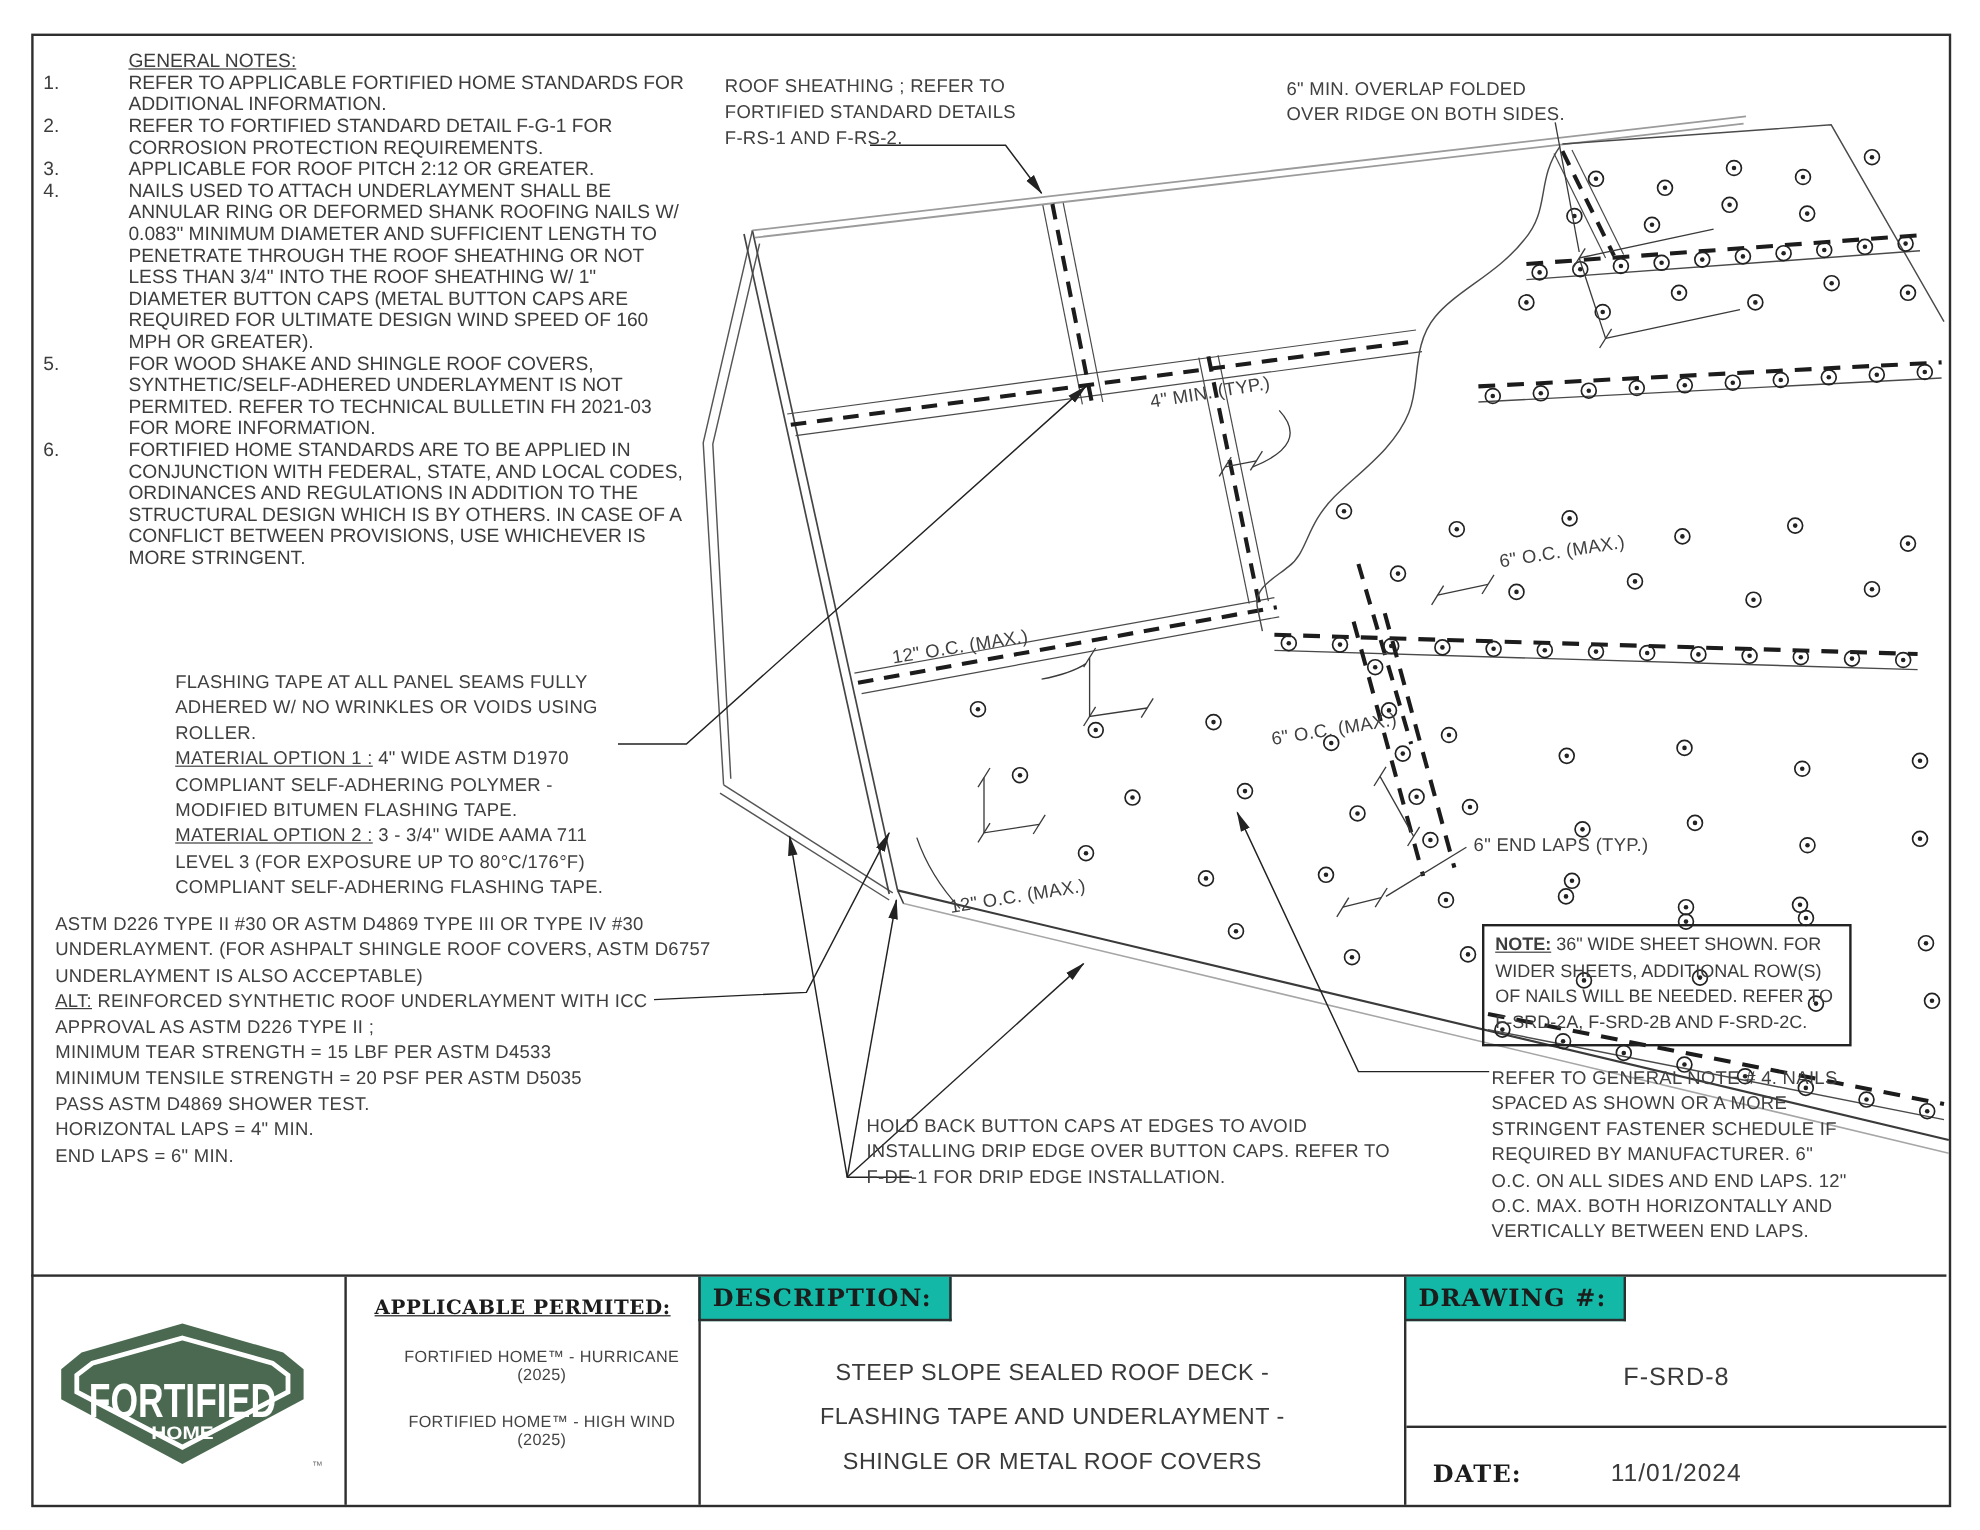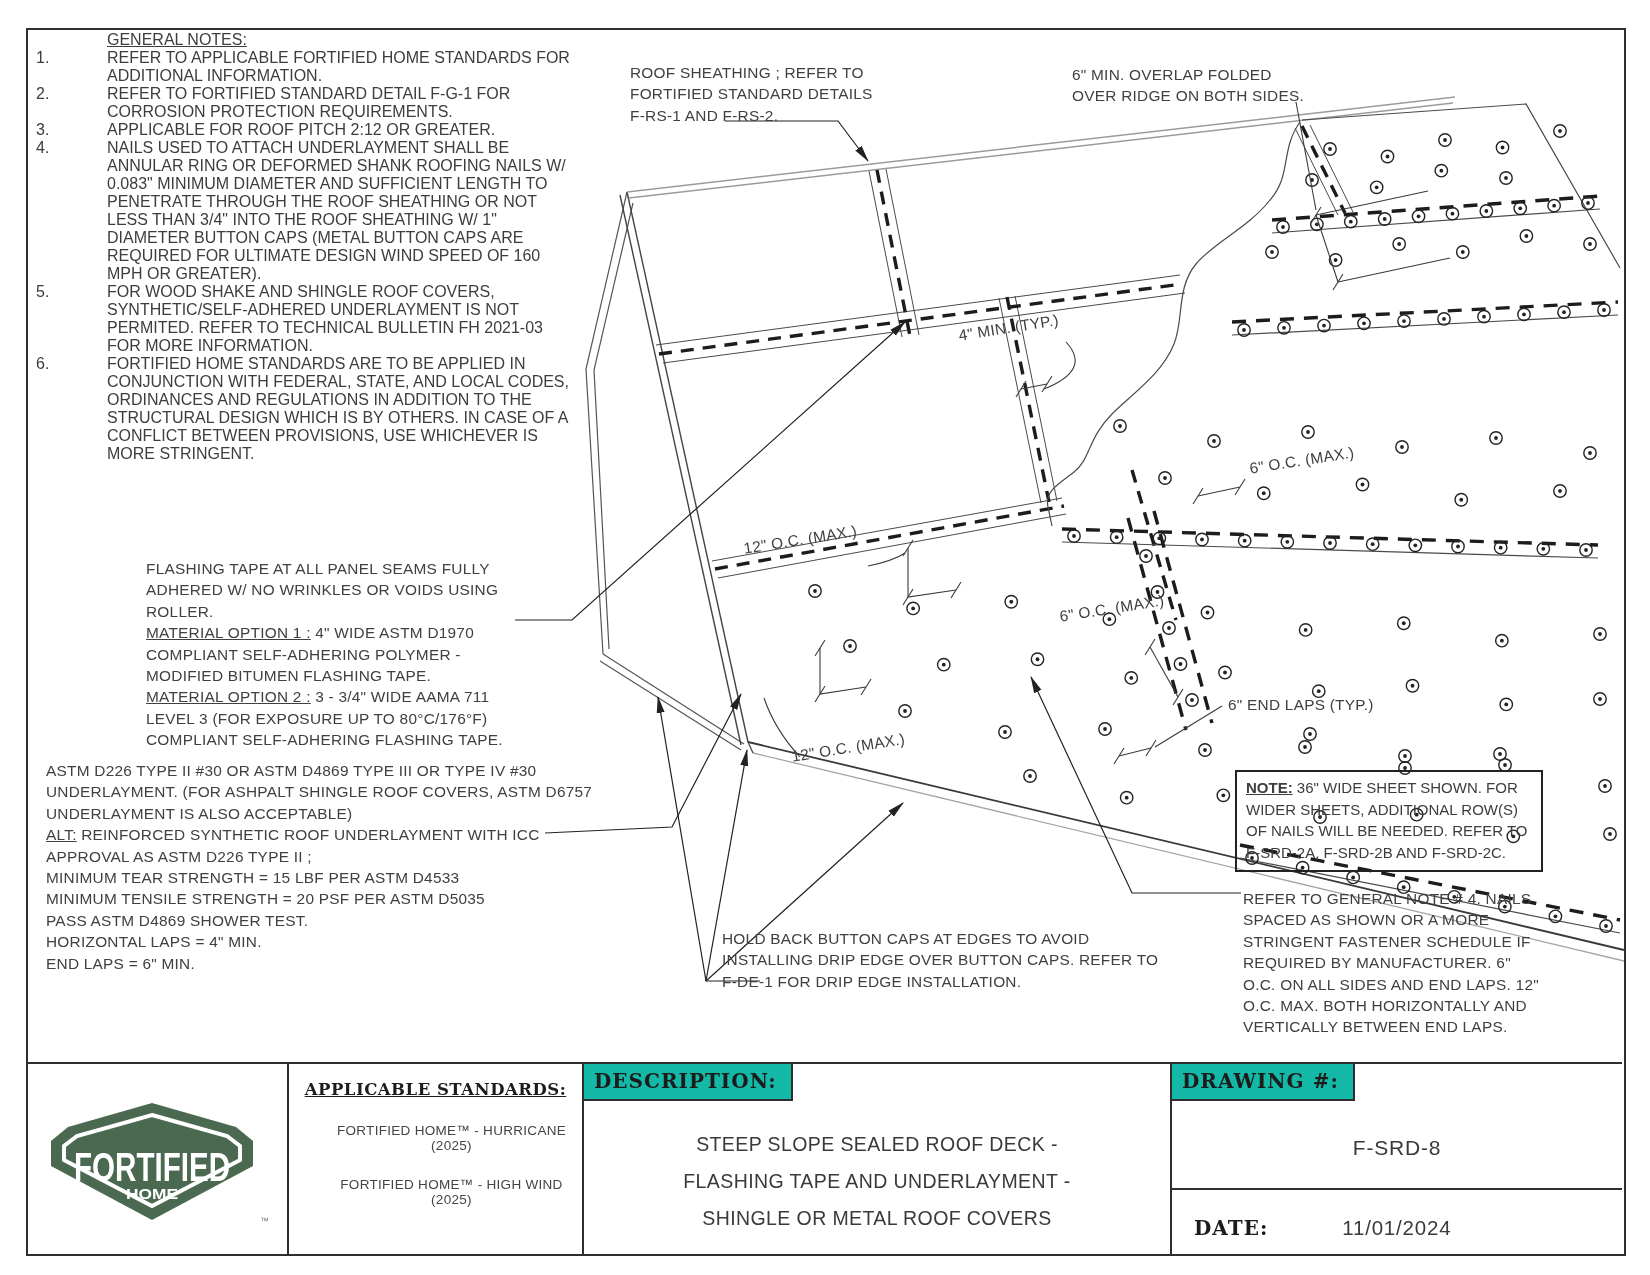--- a/index.html
+++ b/index.html
@@ -7,21 +7,21 @@
     position:relative;width:1650px;height:1275px;background:#fff;overflow:hidden;
     font-family:"Liberation Sans",sans-serif;color:#3d3d3d;
   }
   .border{position:absolute;left:26px;top:28px;width:1596px;height:1224px;border:2px solid #2e2e2e;}
   svg.draw{position:absolute;left:0;top:0;width:1650px;height:1275px;}
   .txt{position:absolute;font-size:15.4px;line-height:21.4px;letter-spacing:.25px;color:#404040;}
   .preline{white-space:pre-line;}
   .u{text-decoration:underline;}
   .rot{transform:rotate(-9deg);transform-origin:left top;white-space:nowrap;}
   
-  .notes{position:absolute;left:36px;top:31px;width:545px;}
+  .notes{position:absolute;left:36px;top:43px;width:545px;}
   .notes-h{margin-left:71px;text-decoration:underline;}
   .note-row{display:flex;}
   .note-num{width:71px;flex:none;}
   .note-body{width:470px;}
   .flash-note{position:absolute;left:146px;top:558px;width:380px;}
   .und-note{position:absolute;left:46px;top:760px;width:548px;}
   
   .notebox{position:absolute;left:1235px;top:770px;width:286px;border:2px solid #222;
     padding:5px 9px 7px 9px;font-size:15px;line-height:21.5px;}
   .nb-label{font-weight:bold;text-decoration:underline;}
@@ -424,21 +424,21 @@
 </span><span class="u">MATERIAL OPTION 2 :</span><span> 3 - 3/4" WIDE AAMA 711 LEVEL 3 (FOR EXPOSURE UP TO 80°C/176°F) COMPLIANT SELF-ADHERING FLASHING TAPE.</span></div>
 
   <div class="txt und-note preline"><span>ASTM D226 TYPE II #30 OR ASTM D4869 TYPE III OR TYPE IV #30 UNDERLAYMENT. (FOR ASHPALT SHINGLE ROOF COVERS, ASTM D6757 UNDERLAYMENT IS ALSO ACCEPTABLE)
 </span><span class="u">ALT:</span><span> REINFORCED SYNTHETIC ROOF UNDERLAYMENT WITH ICC APPROVAL AS ASTM D226 TYPE II ;
 MINIMUM TEAR STRENGTH = 15 LBF PER ASTM D4533
 MINIMUM TENSILE STRENGTH = 20 PSF PER ASTM D5035
 PASS ASTM D4869 SHOWER TEST.
 HORIZONTAL LAPS = 4" MIN.
 END LAPS = 6" MIN.</span></div>
 
-  <div class="txt preline" style="left:630px;top:62px;">ROOF SHEATHING ; REFER TO
+  <div class="txt preline" style="left:604px;top:62px;">ROOF SHEATHING ; REFER TO
 FORTIFIED STANDARD DETAILS
 F-RS-1 AND F-RS-2.</div>
   <div class="txt preline" style="left:1072px;top:64px;">6" MIN. OVERLAP FOLDED
 OVER RIDGE ON BOTH SIDES.</div>
   <div class="txt rot" style="left:957px;top:325px;">4" MIN. (TYP.)</div>
   <div class="txt rot" style="left:742px;top:538px;">12" O.C. (MAX.)</div>
   <div class="txt rot" style="left:790px;top:746px;">12" O.C. (MAX.)</div>
   <div class="txt rot" style="left:1248px;top:458px;">6" O.C. (MAX.)</div>
   <div class="txt rot" style="left:1058px;top:606px;">6" O.C. (MAX.)</div>
   <div class="txt" style="left:1228px;top:694px;white-space:nowrap;">6" END LAPS (TYP.)</div>
@@ -454,21 +454,21 @@
         <svg viewBox="0 0 232 130" width="232" height="130">
           <polygon points="112,3 196,27 213,41 213,66 112,120 11,66 11,41 28,27" fill="#4a6950"></polygon>
           <polygon points="112,15 187,36 200,46 200,60 112,106 24,60 24,46 37,36" fill="none" stroke="#ffffff" stroke-width="4"></polygon>
           <text x="112" y="81" text-anchor="middle" font-family="Liberation Sans, sans-serif" font-weight="bold" font-size="40" fill="#ffffff" textLength="156" lengthAdjust="spacingAndGlyphs">FORTIFIED</text>
           <text x="112" y="99" text-anchor="middle" font-family="Liberation Sans, sans-serif" font-weight="bold" font-size="15" fill="#ffffff" textLength="52" lengthAdjust="spacingAndGlyphs">HOME</text>
           <text x="220" y="124" font-family="Liberation Sans, sans-serif" font-size="9" fill="#777">™</text>
         </svg>
       </div>
     </div>
     <div class="cell cell-std">
-      <div class="serifh std-h">APPLICABLE STANDARDS:</div>
+      <div class="serifh std-h">APPLICABLE PERMITED:</div>
       <div class="std-line">FORTIFIED HOME™ - HURRICANE (2025)</div>
       <div class="std-line">FORTIFIED HOME™ - HIGH WIND (2025)</div>
     </div>
     <div class="cell cell-desc">
       <div class="labelbox serifh">DESCRIPTION:</div>
       <div class="desc-body">STEEP SLOPE SEALED ROOF DECK -
 FLASHING TAPE AND UNDERLAYMENT -
 SHINGLE OR METAL ROOF COVERS</div>
     </div>
     <div class="cell cell-draw">

